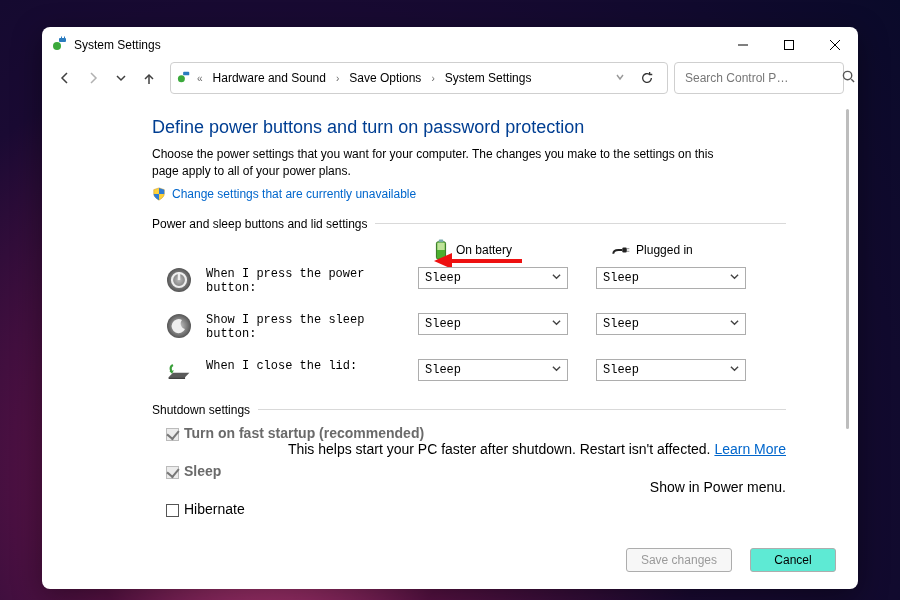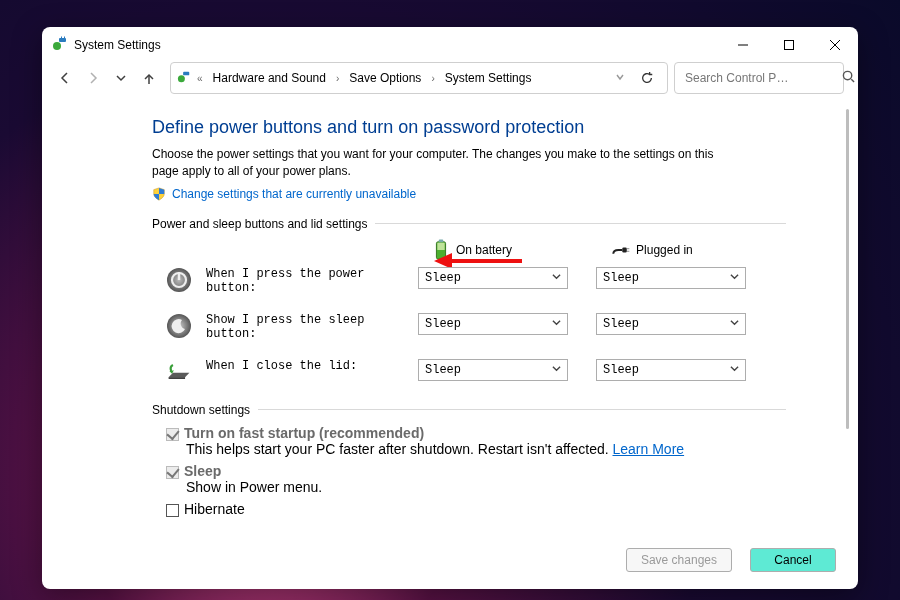--- a/index.html
+++ b/index.html
@@ -97,21 +97,21 @@
   .shutdown-list{ margin:6px 0 0 14px; font-size:14px;}
   .sd-item{ margin-bottom:6px;}
   .sd-item .cb{ display:inline-flex; width:13px;height:13px; border:1px solid #888; vertical-align:middle; margin-right:5px; position:relative; background:#f4f4f4;}
   .sd-item.disabled .cb{ background:#ececec; border-color:#bbb;}
   .sd-item.checked .cb::after{
     content:""; position:absolute; left:2px; top:-1px; width:6px; height:9px; border:solid #777; border-width:0 2px 2px 0; transform:rotate(40deg);
   }
   .sd-item .strong{ font-weight:600; color:#6a6a6a;}
   .sd-item.enabled .strong{ color:#000;}
   .sd-item .sub{ display:block; margin-left:20px; color:#000;}
-  .sd-item.disabled .sub{ color:#000; }
+  .sd-item.disabled .sub{ color:#000;text-align:right; }
   .sd-item a{ color:#0066cc; text-decoration:underline;}
 
   
   .footer{
     height:48px; border-top:0; display:flex; justify-content:flex-end; align-items:center; gap:18px; padding:0 22px 10px 0;
   }
   .btn{
     min-width:86px; height:24px; padding:0 14px; border:1px solid #adadad; border-radius:3px; background:#5eead4; font-size:12px; display:flex; align-items:center; justify-content:center;
   }
   .btn.disabled{ color:#9a9a9a; background:#f7f7f7;}

